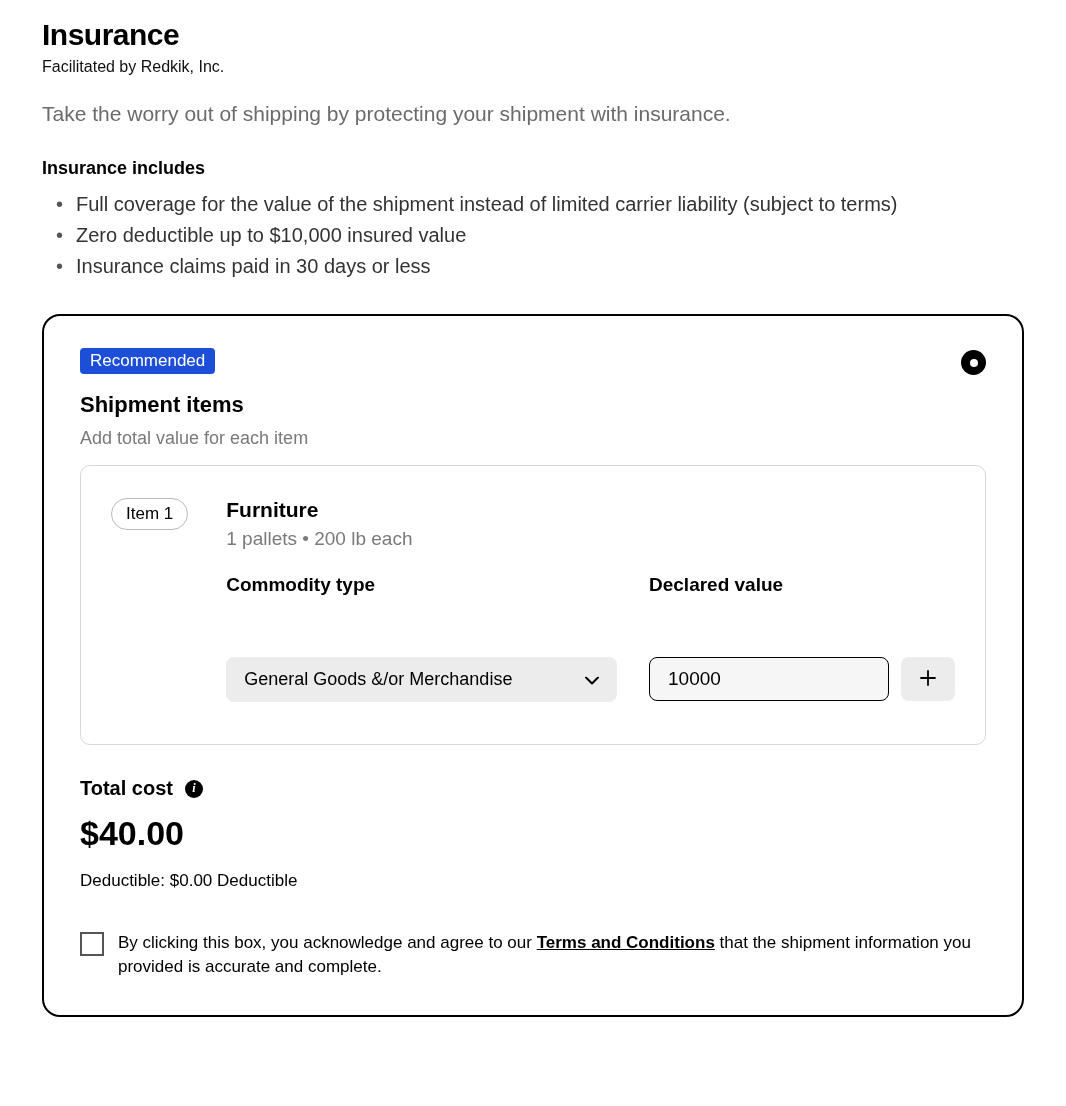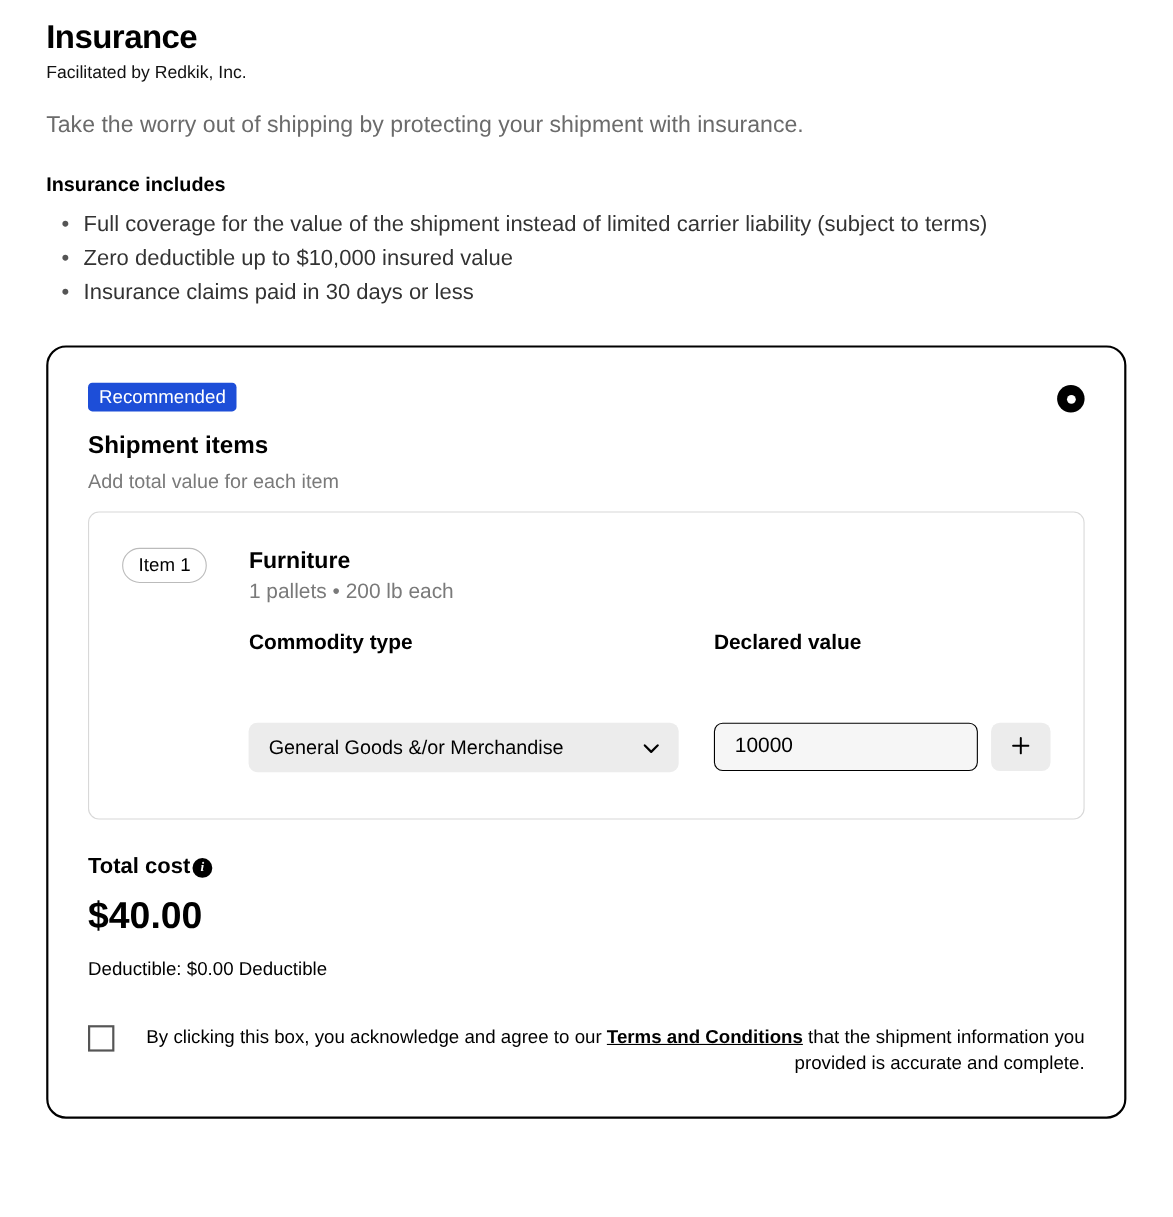--- a/index.html
+++ b/index.html
@@ -184,21 +184,21 @@
       display: flex;
       align-items: center;
       justify-content: center;
       cursor: pointer;
       font-size: 22px;
       font-weight: 300;
     }
     .total-row {
       display: flex;
       align-items: center;
-      gap: 2px;
+      gap: 12px;
       margin-top: 32px;
       margin-bottom: 14px;
     }
     .total-label {
       font-size: 20px;
       font-weight: 600;
     }
     .info-icon {
       width: 18px;
       height: 18px;
@@ -231,21 +231,20 @@
       width: 24px;
       height: 24px;
       border: 2.5px solid #555;
       flex-shrink: 0;
       margin-top: 1px;
       cursor: pointer;
     }
     .terms-text {
       font-size: 17px;
       line-height: 1.4;
-      text-align: right;
     }
     .terms-link {
       text-decoration: underline;
       font-weight: 600;
       cursor: pointer;
     }
   </style>
 </head>
 <body>
 

